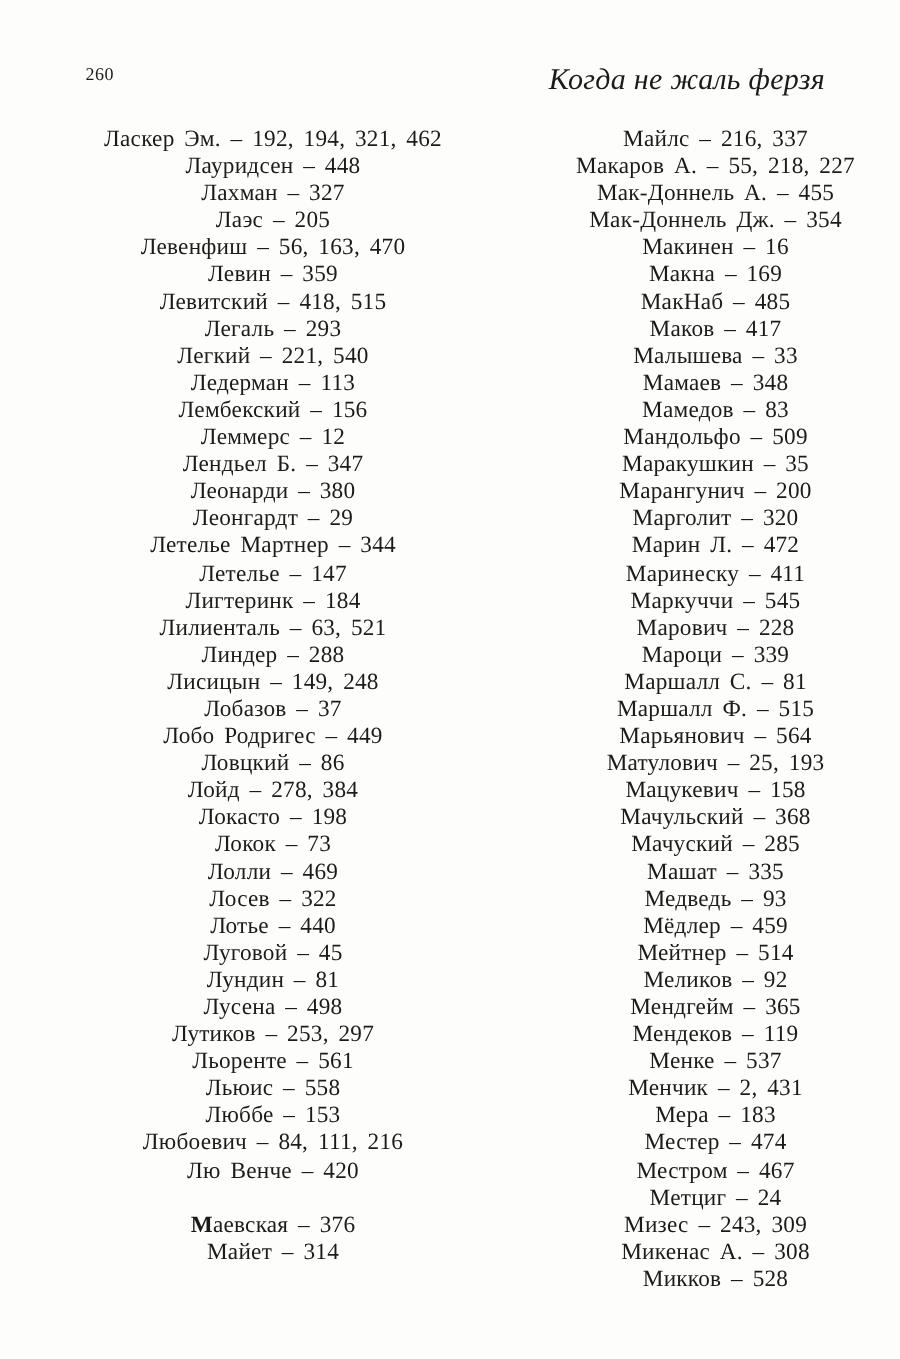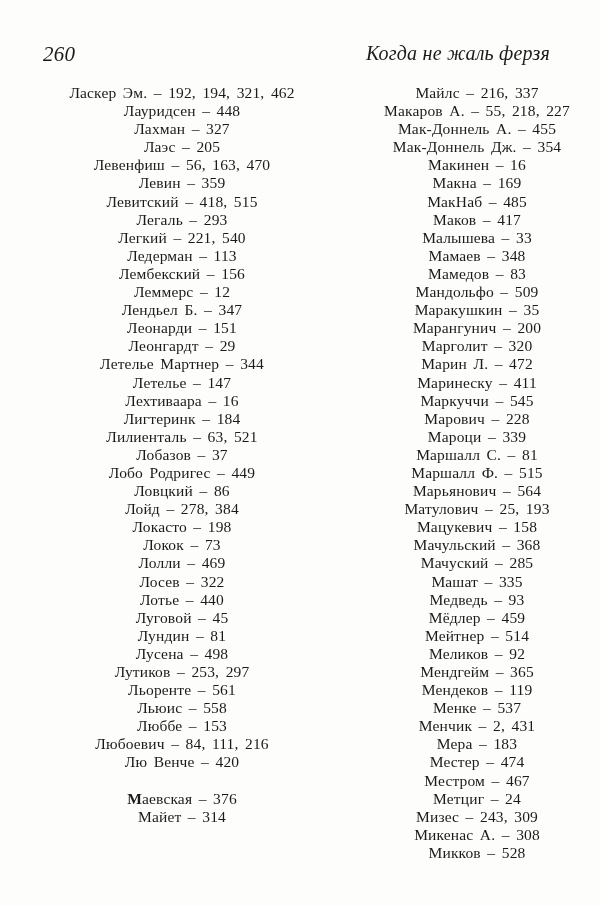--- a/index.html
+++ b/index.html
@@ -11,24 +11,23 @@
     position: relative;
     width: 600px;
     height: 906px;
     background: #fdfdfc;
     color: #1b1b1b;
     font-family: "Liberation Serif", serif;
     overflow: hidden;
   }
   .page-number {
     position: absolute;
-    left: 43px;
+    left: 57px;
     top: 42px;
-    font-style: italic;
-    font-size: 21px;
+    font-size: 12px;
     letter-spacing: 0.3px;
   }
   .running-title {
     position: absolute;
     right: 50px;
     top: 42px;
     font-style: italic;
     font-size: 20px;
     letter-spacing: 0.2px;
   }
@@ -65,27 +64,28 @@
       <div class="entry">Лаэс – 205</div>
       <div class="entry">Левенфиш – 56, 163, 470</div>
       <div class="entry">Левин – 359</div>
       <div class="entry">Левитский – 418, 515</div>
       <div class="entry">Легаль – 293</div>
       <div class="entry">Легкий – 221, 540</div>
       <div class="entry">Ледерман – 113</div>
       <div class="entry">Лембекский – 156</div>
       <div class="entry">Леммерс – 12</div>
       <div class="entry">Лендьел Б. – 347</div>
-      <div class="entry">Леонарди – 151</div>
+      <div class="entry">Леонарди – 380</div>
       <div class="entry">Леонгардт – 29</div>
       <div class="entry">Летелье Мартнер – 344</div>
       <div class="entry">Летелье – 147</div>
-      <div class="entry">Лехтиваара – 16</div>
       <div class="entry">Лигтеринк – 184</div>
       <div class="entry">Лилиенталь – 63, 521</div>
+      <div class="entry">Линдер – 288</div>
+      <div class="entry">Лисицын – 149, 248</div>
       <div class="entry">Лобазов – 37</div>
       <div class="entry">Лобо Родригес – 449</div>
       <div class="entry">Ловцкий – 86</div>
       <div class="entry">Лойд – 278, 384</div>
       <div class="entry">Локасто – 198</div>
       <div class="entry">Локок – 73</div>
       <div class="entry">Лолли – 469</div>
       <div class="entry">Лосев – 322</div>
       <div class="entry">Лотье – 440</div>
       <div class="entry">Луговой – 45</div>

